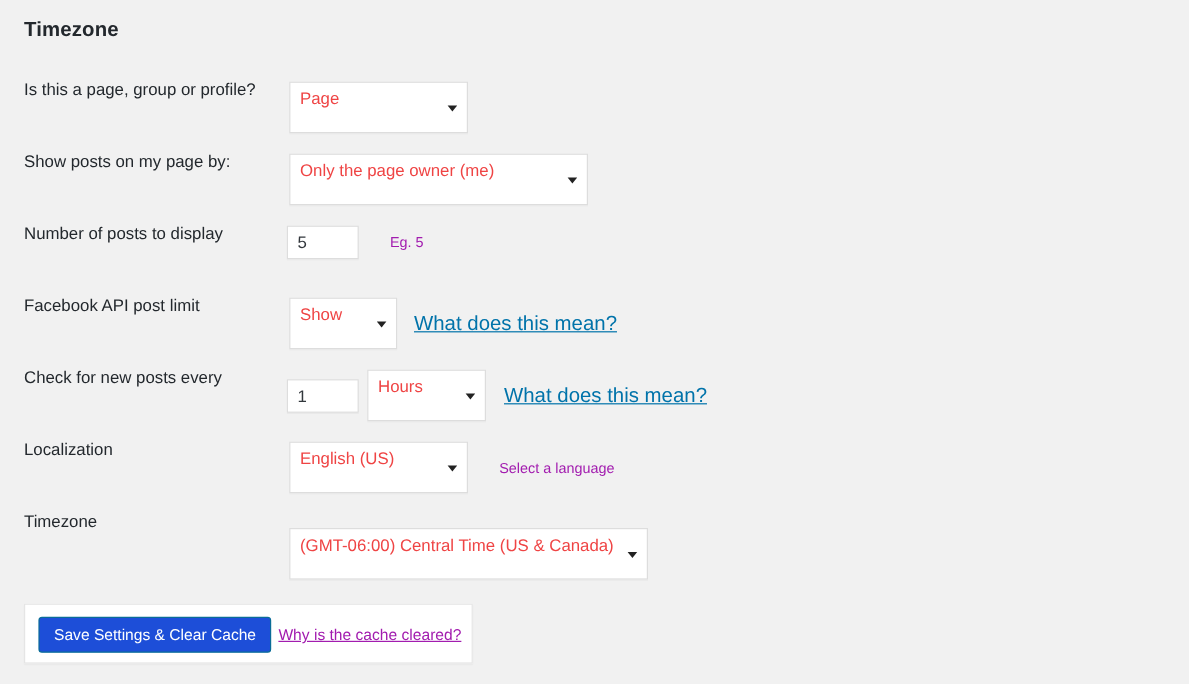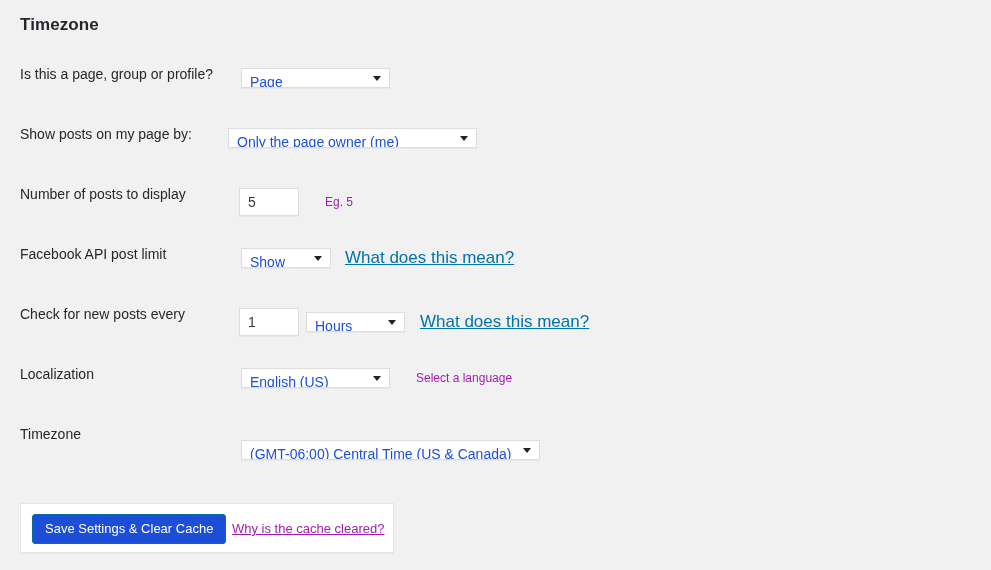--- a/index.html
+++ b/index.html
@@ -49,26 +49,26 @@
   }
   .controls {
     position: absolute;
     top: 0;
     display: flex;
     align-items: center;
   }
   .sel {
     position: relative;
     box-sizing: border-box;
-    height: 20px;
+    height: 43px;
     background: #ffffff;
     border: 1px solid #ddd;
     border-radius: 0;
     font-size: 14px;
-    color: #1d4ed8;
+    color: #ef4444;
     line-height: 26px;
     padding: 0 26px 12px 8px;
     white-space: nowrap;
     overflow: hidden;
     box-shadow: 0 1px 0 rgba(0,0,0,0.03);
   }
   .sel .caret {
     position: absolute;
     right: 8px;
     top: 50%;
@@ -100,21 +100,21 @@
     font-size: 17px;
     color: #0073aa;
     text-decoration: underline;
     margin-left: 14px;
     white-space: nowrap;
     cursor: pointer;
   }
   
   #r0 .controls { left: 241px; top: 2px; }
   #r0 .sel { width: 149px; }
-  #r1 .controls { left: 228px; top: 2px; }
+  #r1 .controls { left: 241px; top: 2px; }
   #r1 .sel { width: 249px; }
   #r2 .controls { left: 239px; top: 2px; }
   #r2 .txt { width: 60px; }
   #r3 .controls { left: 241px; top: 2px; }
   #r3 .sel { width: 90px; }
   #r4 .controls { left: 239px; top: 2px; }
   #r4 .txt { width: 60px; }
   #r4 .sel { width: 99px; margin-left: 7px; }
   #r4 .link { margin-left: 15px; }
   #r5 .controls { left: 241px; top: 2px; }

